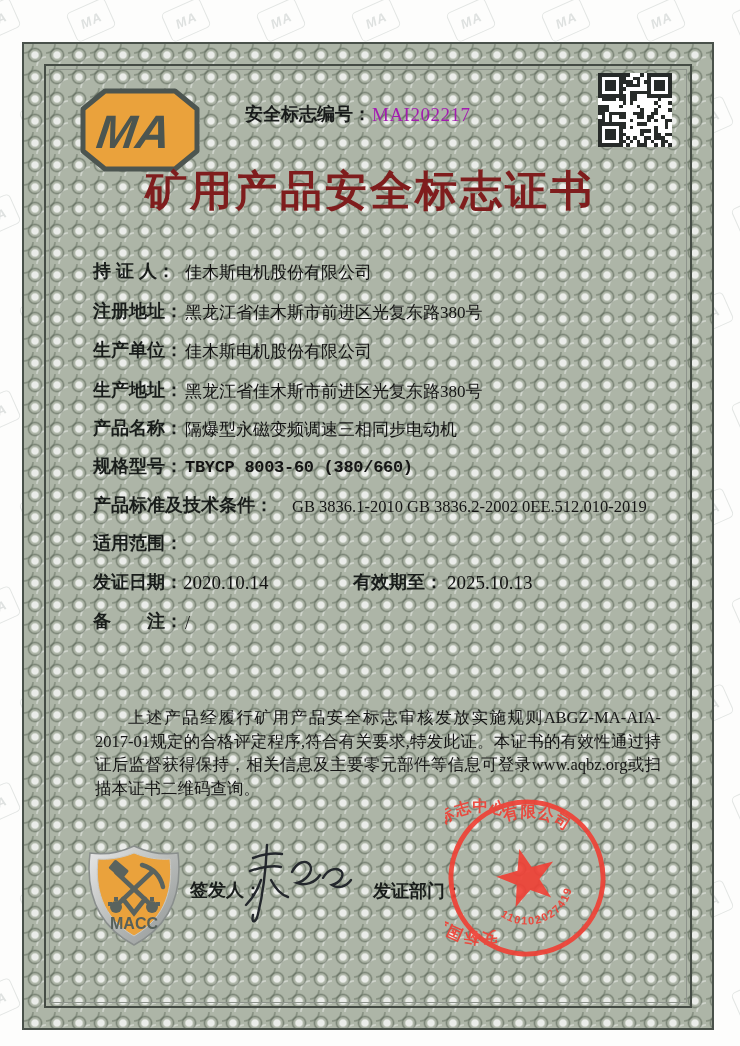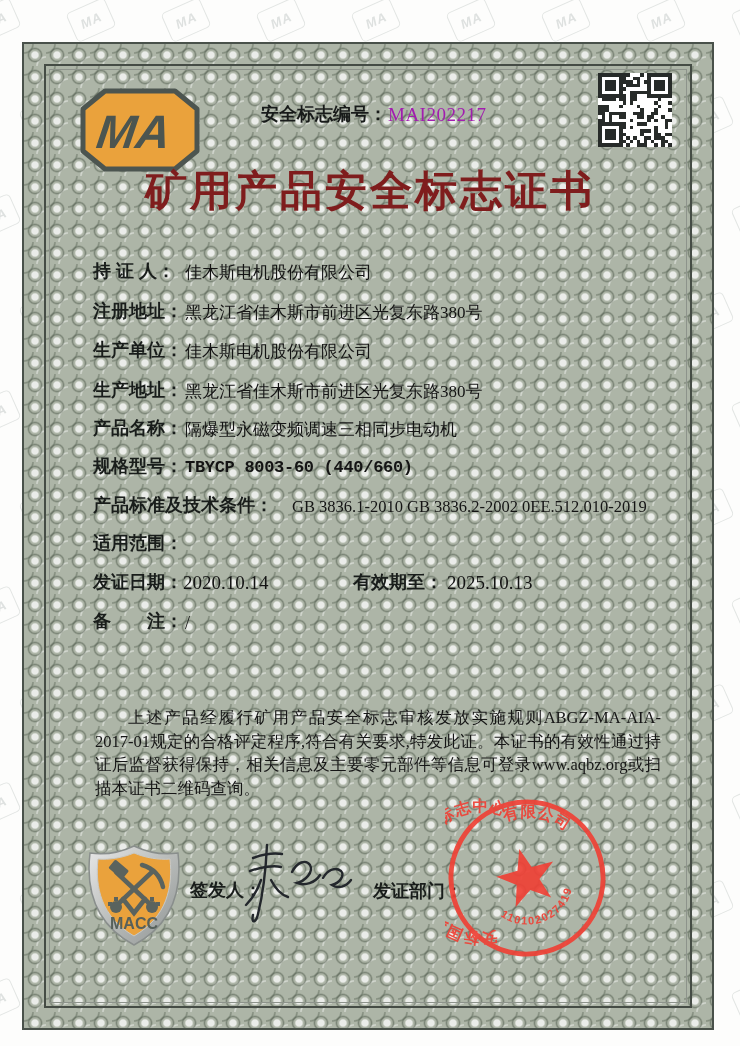--- a/index.html
+++ b/index.html
@@ -35,21 +35,21 @@
       radial-gradient(circle at 11px 11px, transparent 5px, rgba(84,95,80,.55) 6.5px, transparent 8px),
       radial-gradient(circle at 0 0, transparent 7.5px, rgba(84,95,80,.5) 9px, transparent 10.5px),
       radial-gradient(circle at 22px 22px, transparent 7.5px, rgba(255,255,255,.5) 9px, transparent 10.5px);
     background-size:22px 22px;
     padding:20px;
   }
   .frame1{box-sizing:border-box;width:100%;height:100%;border:2.5px solid #454c45;padding:3px;background:transparent;}
   .frame2{box-sizing:border-box;width:100%;height:100%;border:1px solid #8d938b;background:transparent;}
   
   .content{position:absolute;inset:0;z-index:3;}
-  .abs{position:absolute;margin-left:16px;}
+  .abs{position:absolute;}
   .lab{position:absolute;font:700 18px/1.25 "Liberation Sans",sans-serif;color:#191d1b;white-space:nowrap;}
   .val{position:absolute;font:400 17px/1.35 "Liberation Serif",serif;color:#141414;white-space:nowrap;}
   .val-mono{font:600 17px/1.3 "Liberation Mono",monospace;letter-spacing:-.3px;}
   .val-date{font:400 19px/1.2 "Liberation Serif",serif;}
   .certno-label{font:700 18px/1.2 "Liberation Sans",sans-serif;color:#181b1a;}
   .certno-value{font:400 19px/1.2 "Liberation Serif",serif;color:#a21caf;letter-spacing:.5px;}
   .title{
     position:absolute;left:88px;top:166px;width:564px;text-align:center;
     font:700 42px/1.2 "Liberation Serif",serif;color:#7f1d1d;letter-spacing:3px;
   }
@@ -645,21 +645,21 @@
   <span class="lab" style="left:93px;top:339px">生产单位：</span>
   <span class="val" style="left:185px;top:341px">佳木斯电机股份有限公司</span>
 
   <span class="lab" style="left:93px;top:379px">生产地址：</span>
   <span class="val" style="left:185px;top:381px">黑龙江省佳木斯市前进区光复东路380号</span>
 
   <span class="lab" style="left:93px;top:417px">产品名称：</span>
   <span class="val" style="left:185px;top:419px">隔爆型永磁变频调速三相同步电动机</span>
 
   <span class="lab" style="left:93px;top:455px">规格型号：</span>
-  <span class="val val-mono" style="left:185px;top:457px">TBYCP 8003-60 (440/660)</span>
+  <span class="val val-mono" style="left:185px;top:457px">TBYCP 8003-60 (380/660)</span>
 
   <span class="lab" style="left:93px;top:494px">产品标准及技术条件：</span>
   <span class="val" style="left:292px;top:496px;font-size:16.5px">GB 3836.1-2010 GB 3836.2-2002 0EE.512.010-2019</span>
 
   <span class="lab" style="left:93px;top:532px">适用范围：</span>
 
   <span class="lab" style="left:93px;top:571px">发证日期：</span>
   <span class="val val-date" style="left:183px;top:572px">2020.10.14</span>
   <span class="lab" style="left:353px;top:571px">有效期至：</span>
   <span class="val val-date" style="left:447px;top:572px">2025.10.13</span>

